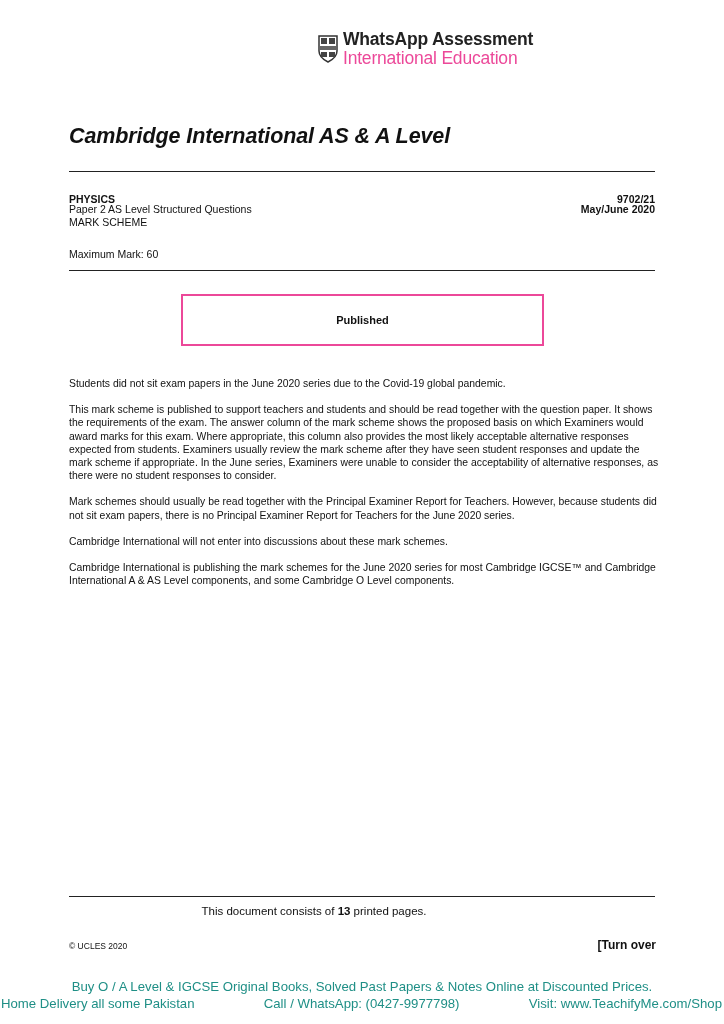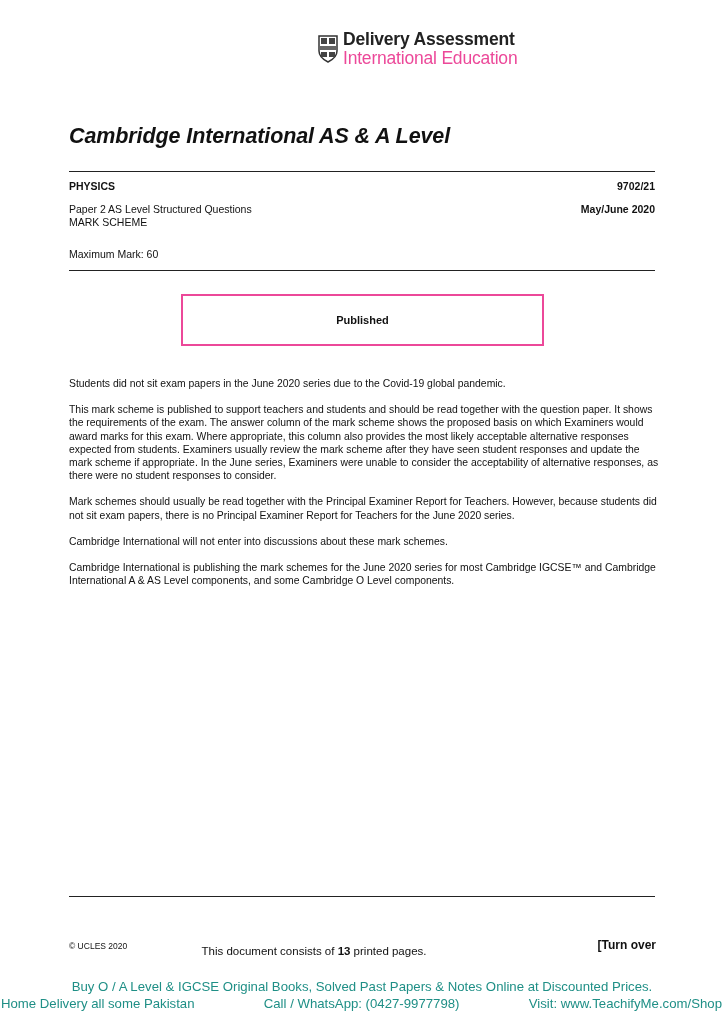--- a/index.html
+++ b/index.html
@@ -22,21 +22,21 @@
   .meta { position: absolute; left: 69px; width: 586px; font-size: 10.5px; }
   .meta-row { position: absolute; left: 0; width: 100%; display: flex; justify-content: space-between; }
   .meta-row .bold { font-weight: bold; }
 
   .published-box { position: absolute; left: 181px; top: 294px; width: 363px; height: 52px; border: 2px solid #ec4899; display: flex; align-items: center; justify-content: center; }
   .published-box span { font-size: 11px; font-weight: bold; }
 
   .body-text { position: absolute; left: 69px; width: 590px; font-size: 10.4px; line-height: 13.2px; color: #111; }
   .body-text p { margin-bottom: 13px; }
 
-  .pages-note { position: absolute; left: 0; width: 628px; top: 945px; text-align: center; font-size: 11.5px; }
+  .pages-note { position: absolute; left: 0; width: 628px; top: 905px; text-align: center; font-size: 11.5px; }
   .pages-note b { font-weight: bold; }
 
   .copyright { position: absolute; left: 69px; top: 941px; font-size: 8.5px; }
   .turn-over { position: absolute; right: 68px; top: 938px; font-size: 12px; font-weight: bold; }
 
   .ad { position: absolute; left: 0; width: 724px; color: #1f8f86; font-size: 13.2px; }
   .ad-line1 { top: 979px; text-align: center; }
   .ad-line2 { top: 996px; display: flex; justify-content: space-between; padding: 0 2px 0 1px; }
 </style>
 </head>
@@ -45,31 +45,31 @@
 <div class="logo">
   <svg class="crest" viewBox="0 0 20 28">
     <path d="M1 1 H19 V16 C19 22 14 25 10 27 C6 25 1 22 1 16 Z" fill="#fff" stroke="#333" stroke-width="1.5"></path>
     <rect x="3" y="3" width="6" height="6" fill="#444"></rect>
     <rect x="11" y="3" width="6" height="6" fill="#444"></rect>
     <rect x="2" y="11" width="16" height="4" fill="#666"></rect>
     <rect x="3" y="17" width="6" height="5" fill="#444"></rect>
     <rect x="11" y="17" width="6" height="5" fill="#444"></rect>
   </svg>
   <div class="logo-text">
-    <span class="logo-line1">Delivery Assessment</span>
+    <span class="logo-line1">WhatsApp Assessment</span>
     <span class="logo-line2">International Education</span>
   </div>
 </div>
 
 <h1 class="main-title">Cambridge International AS &amp; A Level</h1>
 
 <div class="rule rule-top"></div>
 
 <div class="meta" style="top:180px;">
-  <div class="meta-row" style="top:0;">
+  <div class="meta-row" style="top:13px;">
     <span class="bold">PHYSICS</span>
     <span class="bold">9702/21</span>
   </div>
   <div class="meta-row" style="top:23px;">
     <span>Paper 2 AS Level Structured Questions</span>
     <span class="bold">May/June 2020</span>
   </div>
   <div class="meta-row" style="top:36px;">
     <span>MARK SCHEME</span>
   </div>

